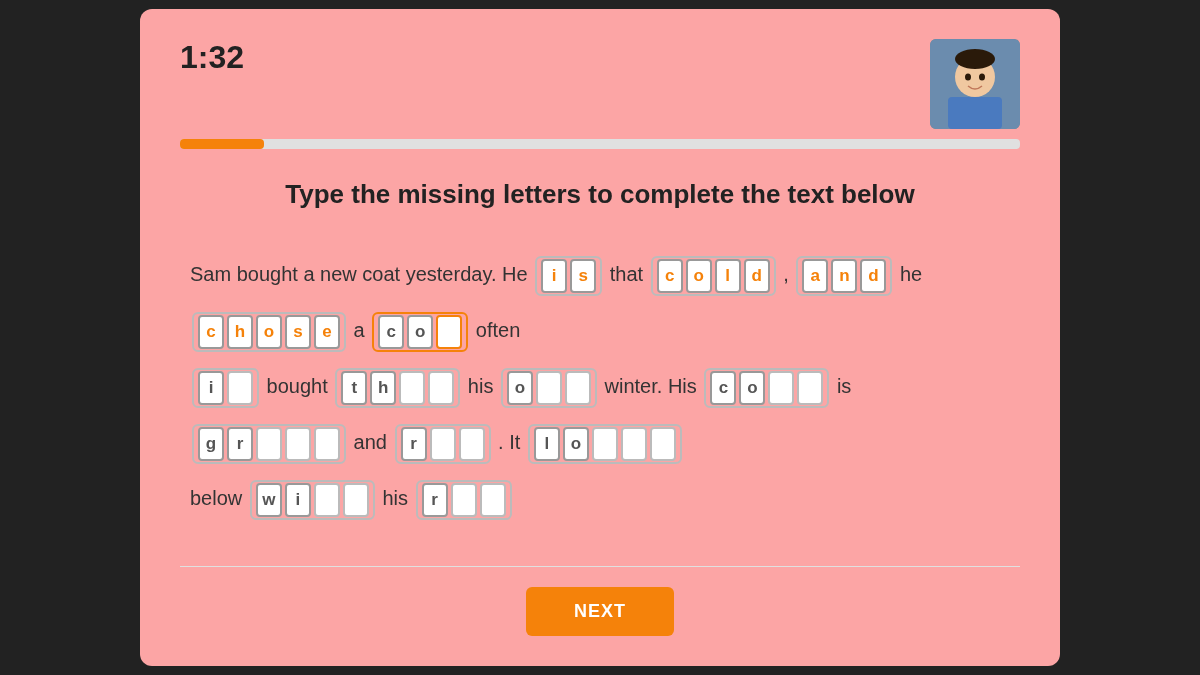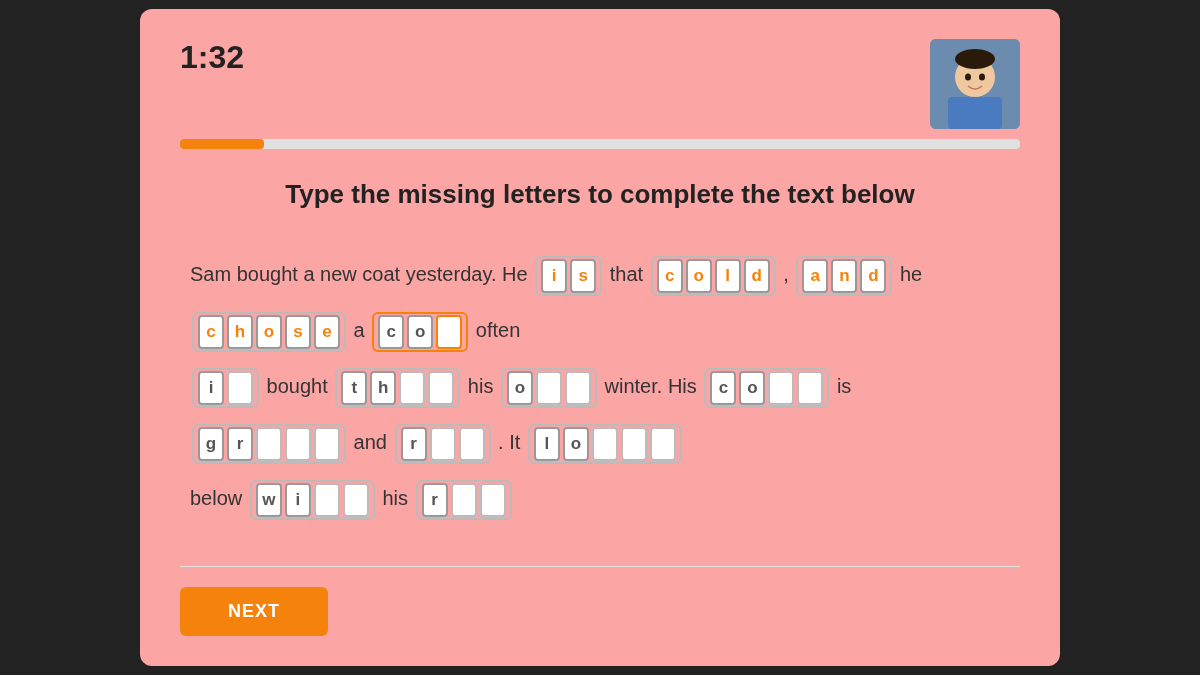--- a/index.html
+++ b/index.html
@@ -114,21 +114,21 @@
     .word-group.orange-border {
       border-color: #f5820a;
     }
     .divider-line {
       border: none;
       border-top: 1px solid #e0e0e0;
       margin: 40px 0 20px 0;
     }
     .bottom-row {
       display: flex;
-      justify-content: flex-start;
+      justify-content: center;
       margin-top: 10px;
     }
     .next-btn {
       background: #f5820a;
       color: #fff;
       font-size: 18px;
       font-weight: bold;
       border: none;
       border-radius: 6px;
       padding: 14px 48px;

